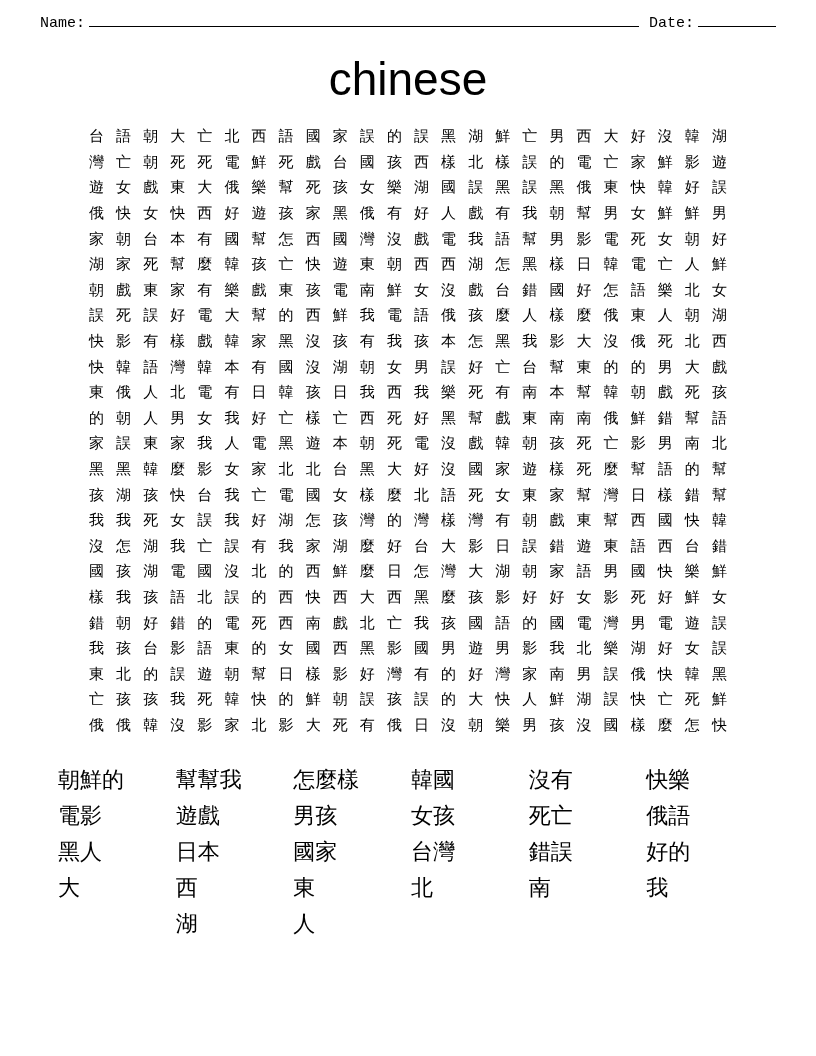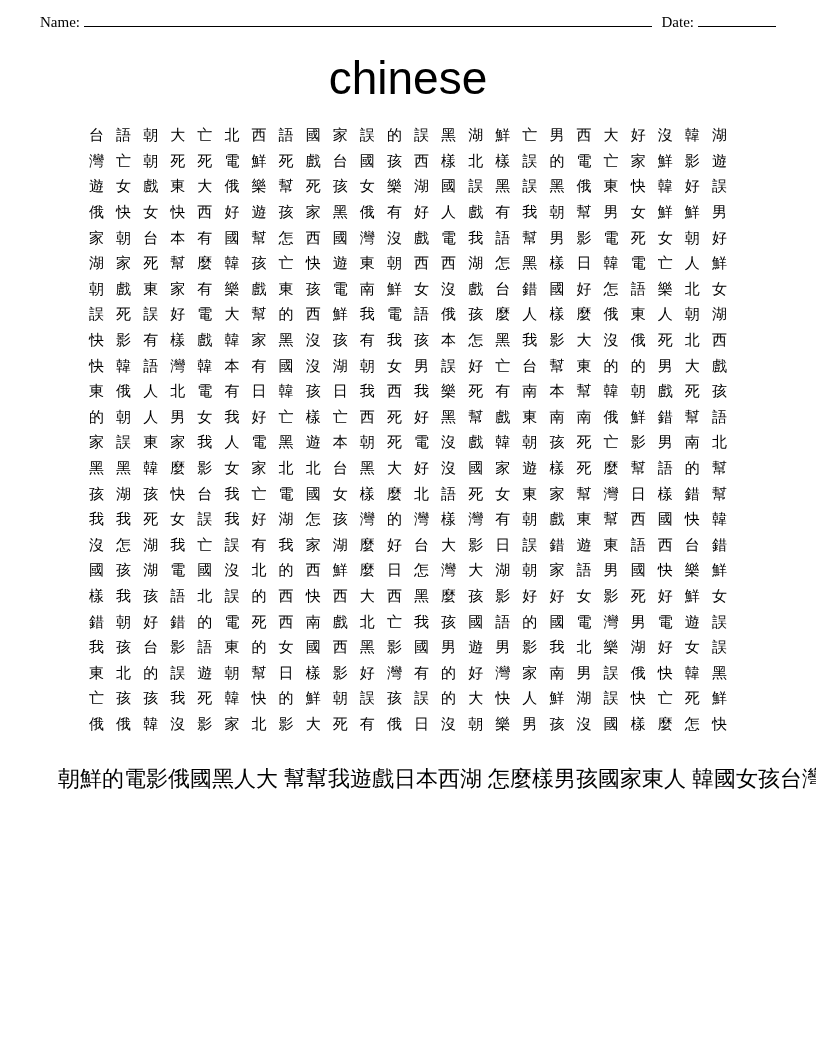--- a/index.html
+++ b/index.html
@@ -20,21 +20,21 @@
     height: 1056px;
     box-sizing: border-box;
     padding: 10px 40px 0 40px;
     position: relative;
   }
   
   .header-line {
     display: flex;
     align-items: baseline;
     font-size: 15px;
-    font-family: Liberation Serif, serif;
+    font-family: Liberation Mono, monospace;
     margin-top: 4px;
     white-space: nowrap;
   }
   .header-label {
     font-size: 15px;
     font-weight: normal;
   }
   .rule-long {
     flex: 1 1 auto;
     border-bottom: 1px solid #000;
@@ -82,21 +82,21 @@
   
   .wordlist {
     margin: 24px auto 0 auto;
     width: 700px;
     display: grid;
     grid-template-columns: repeat(6, 1fr);
     column-gap: 6px;
   }
   .word-col {
     display: flex;
-    flex-direction: row;
+    flex-direction: column;
     gap: 0px;
   }
   .word {
     font-size: 22px;
     line-height: 36px;
     font-family: "DejaVu Sans", sans-serif;
     white-space: nowrap;
   }
 </style>
 </head>
@@ -737,21 +737,20 @@
         <span class="cell">麼</span>
         <span class="cell">怎</span>
         <span class="cell">快</span>
       </div>
     </div>
 
   <div class="wordlist" id="wordlist">
       <div class="word-col">
         <div class="word">朝鮮的</div>
         <div class="word">電影</div>
-        <div class="word">俄國</div>
         <div class="word">黑人</div>
         <div class="word">大</div>
       </div>
       <div class="word-col">
         <div class="word">幫幫我</div>
         <div class="word">遊戲</div>
         <div class="word">日本</div>
         <div class="word">西</div>
         <div class="word">湖</div>
       </div>

